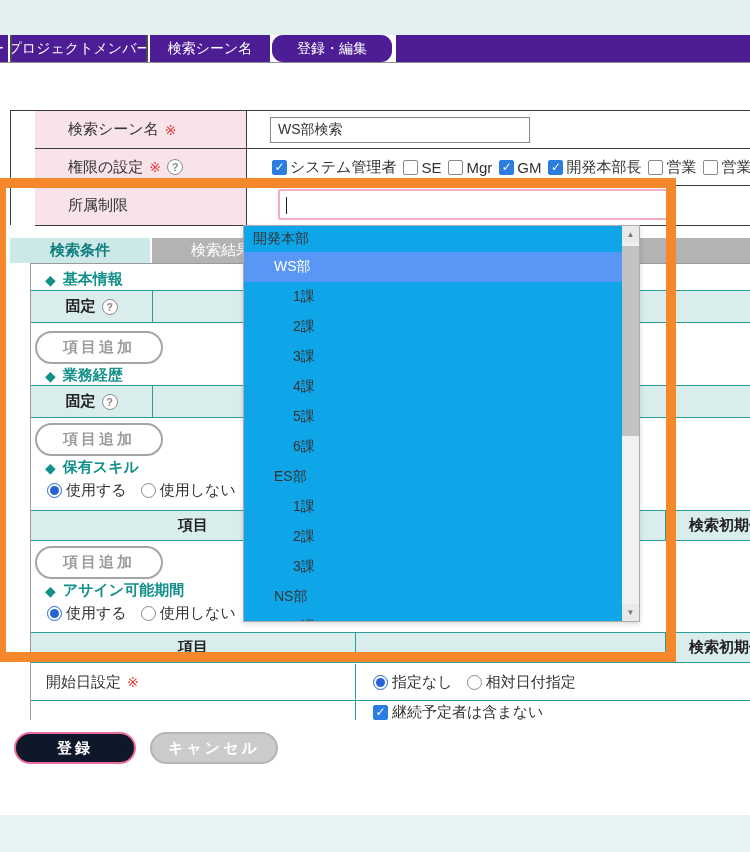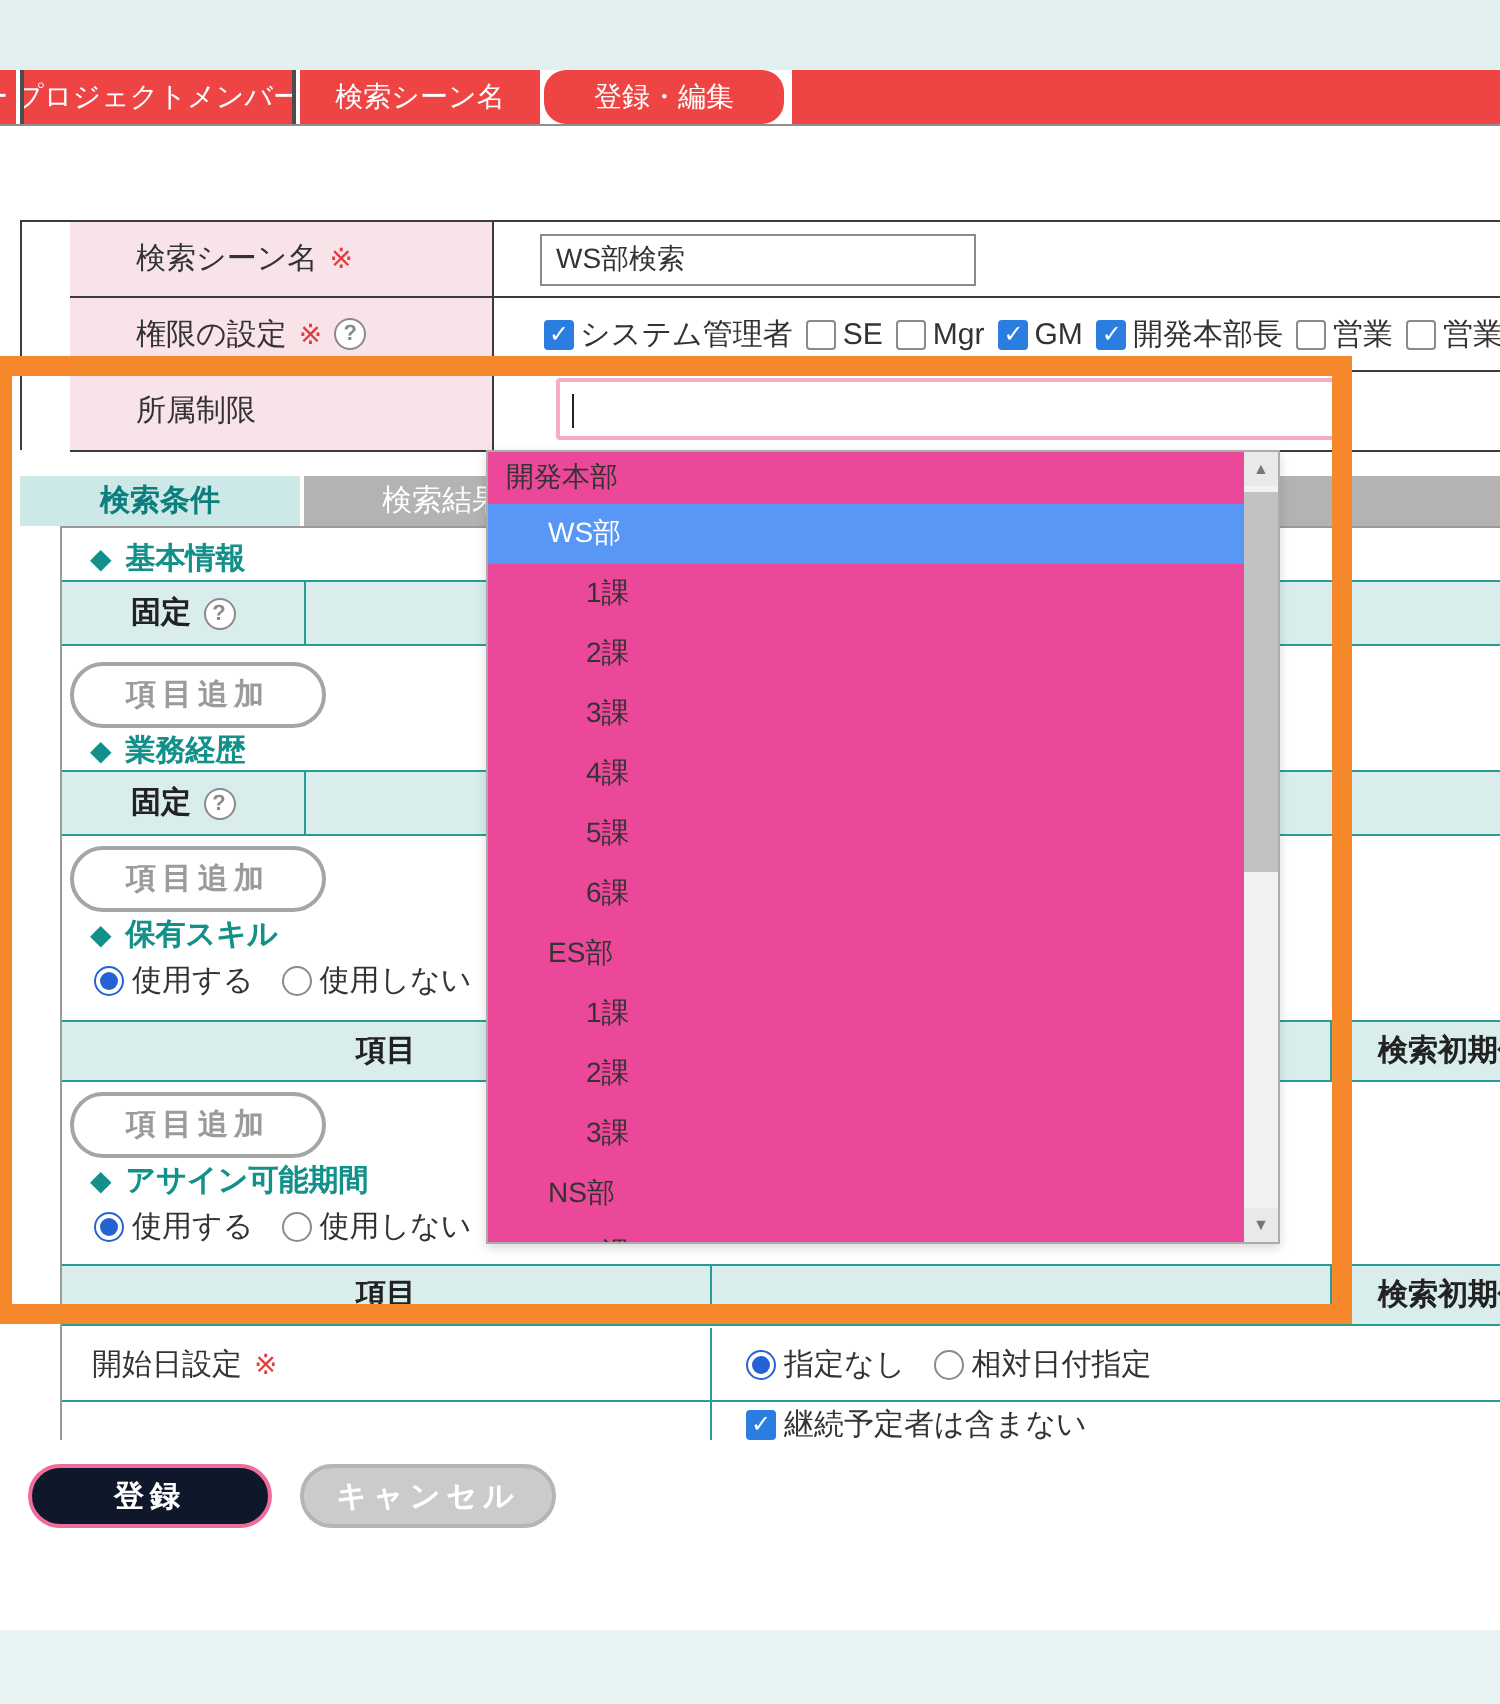--- a/index.html
+++ b/index.html
@@ -5,21 +5,21 @@
   * { margin:0; padding:0; box-sizing:border-box; }
   html,body { width:750px; height:852px; background:#ffffff; }
   body { font-family:"Liberation Sans","DejaVu Sans",sans-serif; color:#333; overflow:hidden; }
   #stage { position:absolute; top:0; left:0; width:750px; height:852px; overflow:hidden; background:#fff; }
 
   .band-top { position:absolute; left:0; top:0; width:750px; height:35px; background:#e2f1f0; }
   .band-bottom { position:absolute; left:0; top:815px; width:750px; height:37px; background:#e7f3f3; }
 
   
   .strip1 { position:absolute; left:0; top:35px; width:750px; height:28px; border-bottom:1px solid #8f8f8f; }
-  .gtab { position:absolute; top:0; height:27px; background:#ef4444; color:#fff; font-size:14px;
+  .gtab { position:absolute; top:0; height:27px; background:#4c1d95; color:#fff; font-size:14px;
           display:flex; align-items:center; justify-content:center; white-space:nowrap; overflow:hidden; }
   .gtab-frag { left:0; width:8px; }
   .gtab-frag span { margin-left:-14px; }
   .gtab1 { left:10px; width:138px; border-left:2px solid #4c4c4c; border-right:2px solid #4c4c4c; }
   .gtab2 { left:150px; width:120px; }
   .gtab3 { left:272px; width:120px;border-radius:11px; }
   .gtab-fill { left:396px; width:354px; }
 
   
   .form-table { position:absolute; left:10px; top:110px; width:740px; height:115px;
@@ -30,21 +30,21 @@
   .row-aff   { top:75px; height:40px; }
   .lbl-cell { position:absolute; left:0; top:0; bottom:0; width:212px; background:#f8e3e9;
               border-right:1px solid #3c3c3c; display:flex; align-items:center; padding-left:33px;
               font-size:15px; color:#333; white-space:nowrap; }
   .req { color:#e03c3c; margin-left:6px; font-size:14px; }
   .help-icon { display:inline-flex; align-items:center; justify-content:center; width:16px; height:16px;
                border:1px solid #8a8a8a; border-radius:50%; color:#8a8a8a; font-size:11px; font-weight:bold;
                margin-left:6px; background:#fff; }
   .val-cell { position:absolute; left:212px; right:0; top:0; bottom:0; background:#fff;
               display:flex; align-items:center; }
-  .scene-input { position:absolute; left:23px; top:6px; width:218px; height:26px; border:1px solid #8a8a8a;
+  .scene-input { position:absolute; left:23px; top:6px; width:260px; height:26px; border:1px solid #8a8a8a;
                  font-size:14px; padding:0 7px; font-family:inherit; color:#333; background:#fff; }
   .cb-group { display:flex; align-items:center; white-space:nowrap; margin-left:25px; overflow:hidden; width:515px; }
   .cb-item { display:inline-flex; align-items:center; margin-right:7px; font-size:15px; }
   .cb-box { width:15px; height:15px; border:1px solid #8a8a8a; border-radius:2px; background:#fff;
             display:inline-flex; align-items:center; justify-content:center; margin-right:3px; flex:none; }
   .cb-box.checked { background:#2b7de0; border-color:#2b7de0; color:#fff; font-size:12px; font-weight:bold; }
   .cb-box.checked::after { content:"✓"; line-height:1; }
   .aff-input { position:absolute; left:31px; top:3px; width:396px; height:31px; border:2px solid #f3aec3;
                background:#fff; border-radius:2px; }
   .caret { position:absolute; left:6px; top:6px; width:1px; height:17px; background:#222; }
@@ -98,21 +98,21 @@
 
   .tbl-row { position:absolute; left:0; width:720px; background:#fff; border-bottom:1px solid #2b9b96; font-size:15px; }
   .tr-start { top:400px; height:37px; }
   .tr-cont  { top:437px; height:22px; border-bottom:none; }
   .tbl-c1 { position:absolute; left:0; top:0; bottom:0; width:325px; border-right:1px solid #2b9b96;
             display:flex; align-items:center; padding-left:15px; white-space:nowrap; }
   .tbl-c2 { position:absolute; left:325px; top:0; bottom:0; right:0; display:flex; align-items:center;
             padding-left:17px; white-space:nowrap; }
 
   
-  .dropdown { position:absolute; left:243px; top:225px; width:397px; height:397px; background:#ec4899;
+  .dropdown { position:absolute; left:243px; top:225px; width:397px; height:397px; background:#0ea5e9;
               border:1px solid #ababab; z-index:60; overflow:hidden; box-shadow:0 2px 5px rgba(0,0,0,.15); }
   .dd-list { position:absolute; left:0; top:0; width:380px; }
   .dd-item { height:30px; display:flex; align-items:center; font-size:14px; color:#333; cursor:pointer; }
   .dd-item.lv1 { padding-left:9px; height:26px; }
   .dd-item.lv2 { padding-left:30px; }
   .dd-item.lv3 { padding-left:49px; }
   .dd-item.selected { background:#5897f5; color:#fff; }
   .dd-scroll { position:absolute; right:0; top:0; width:17px; height:395px; background:#f1f1f1; }
   .dd-btn { position:absolute; left:0; width:17px; height:17px; background:#e9e9e9; color:#777; font-size:8px;
             display:flex; align-items:center; justify-content:center; }

